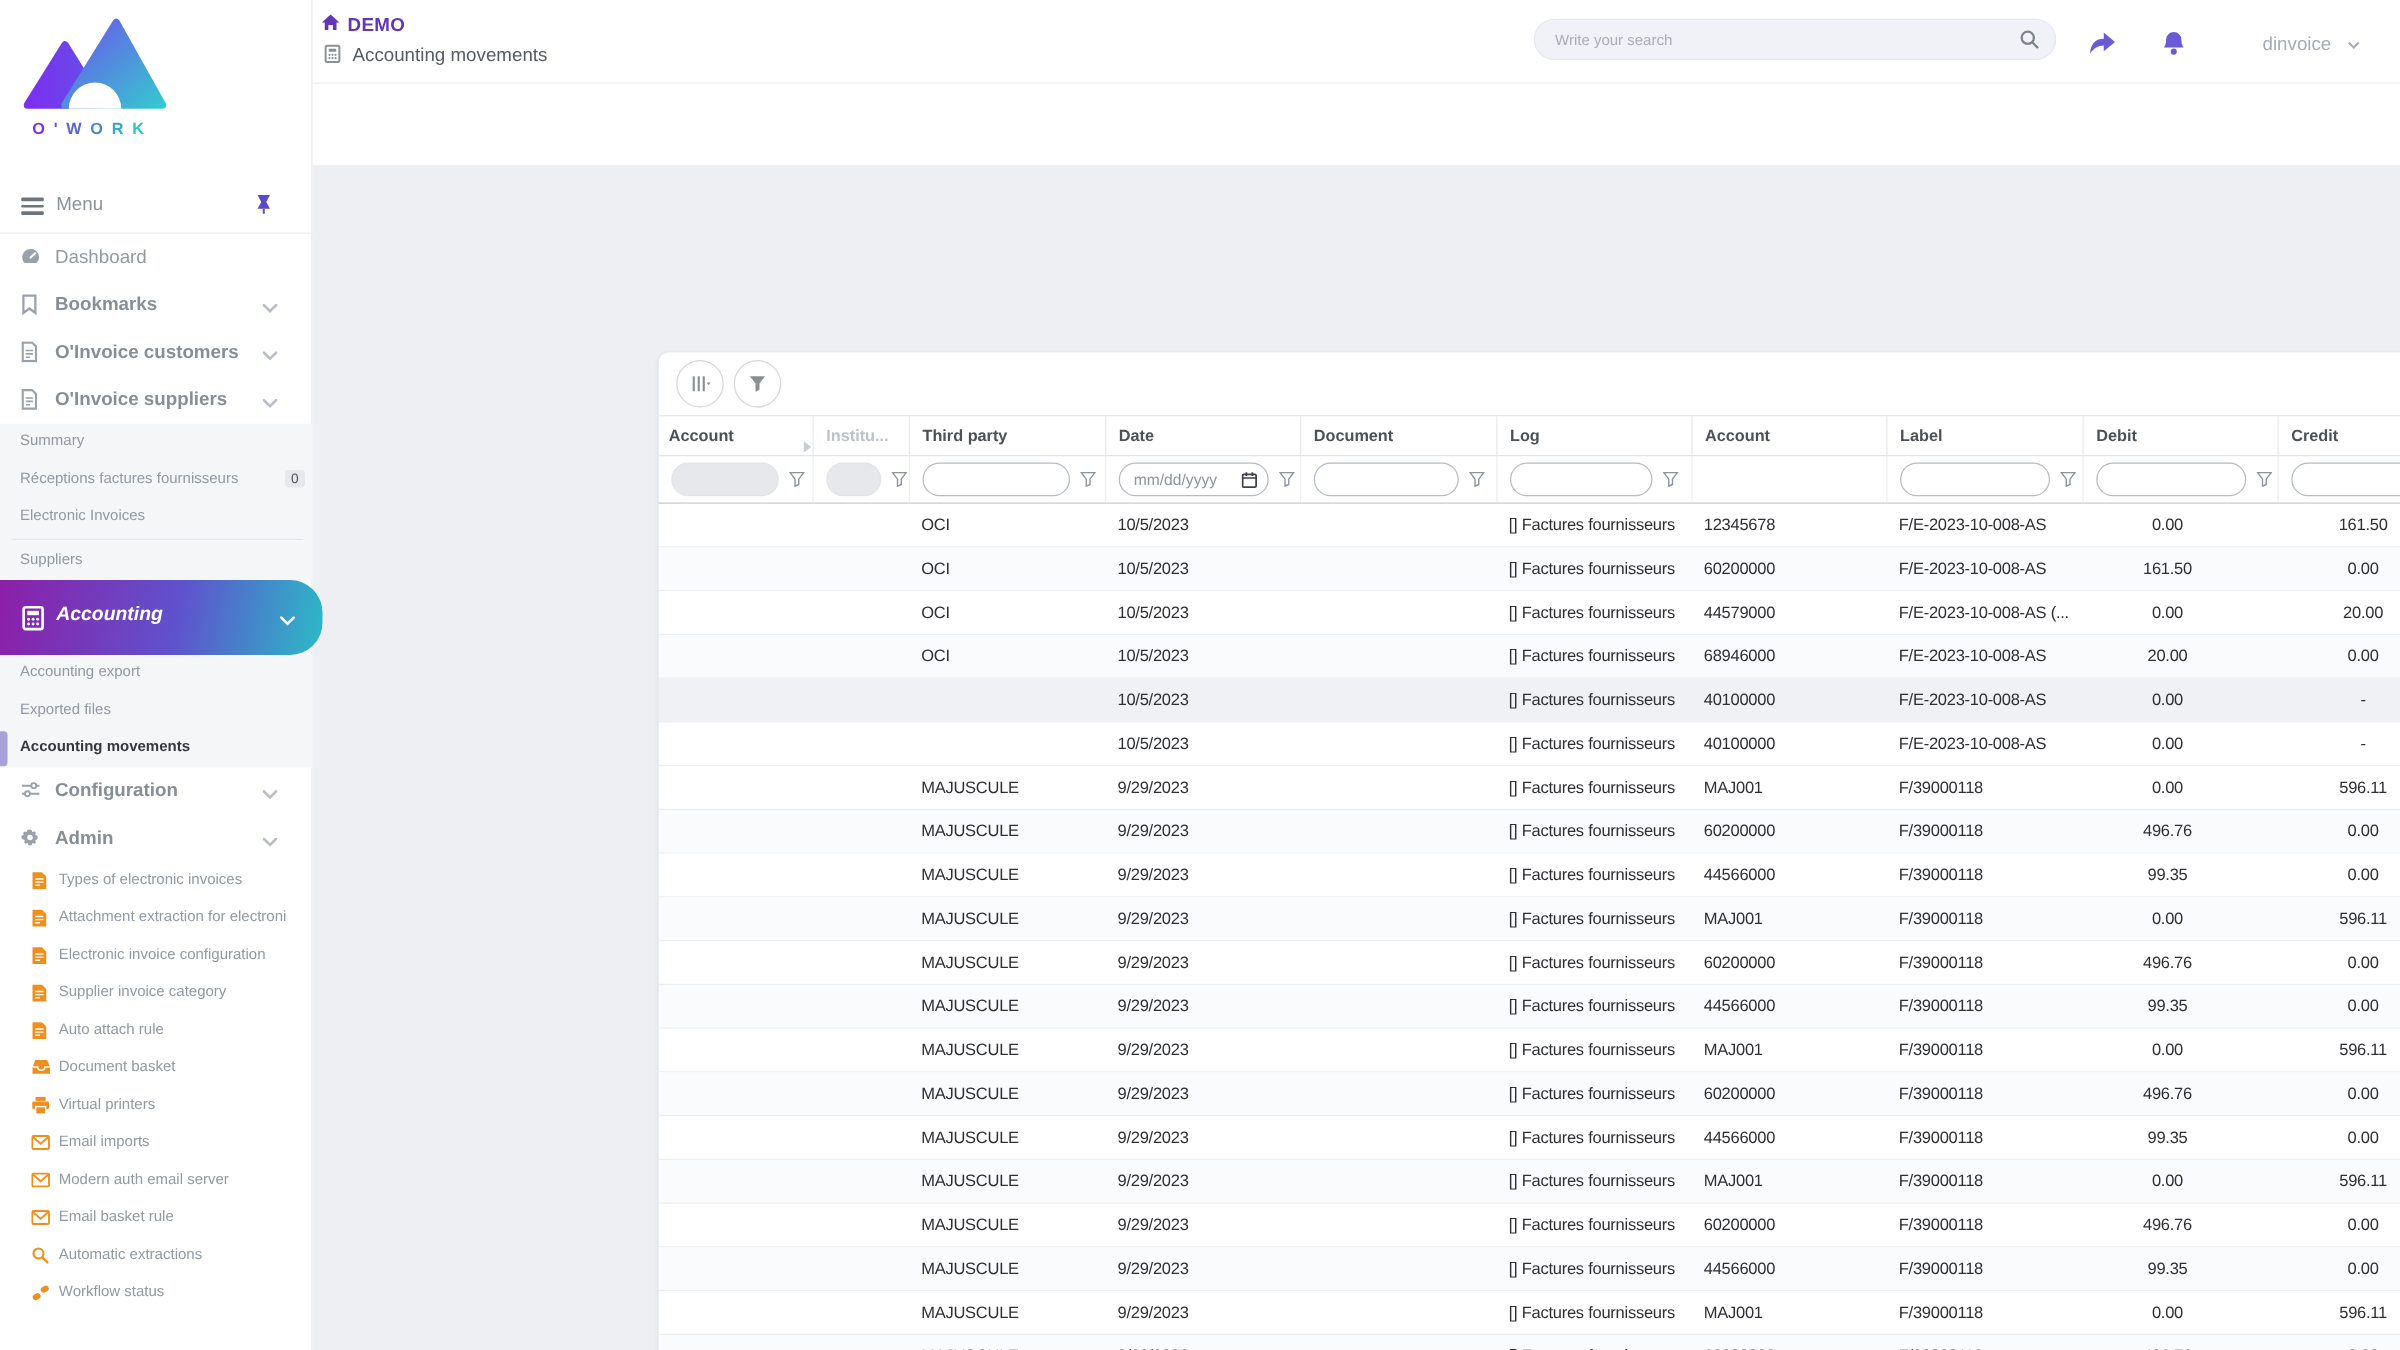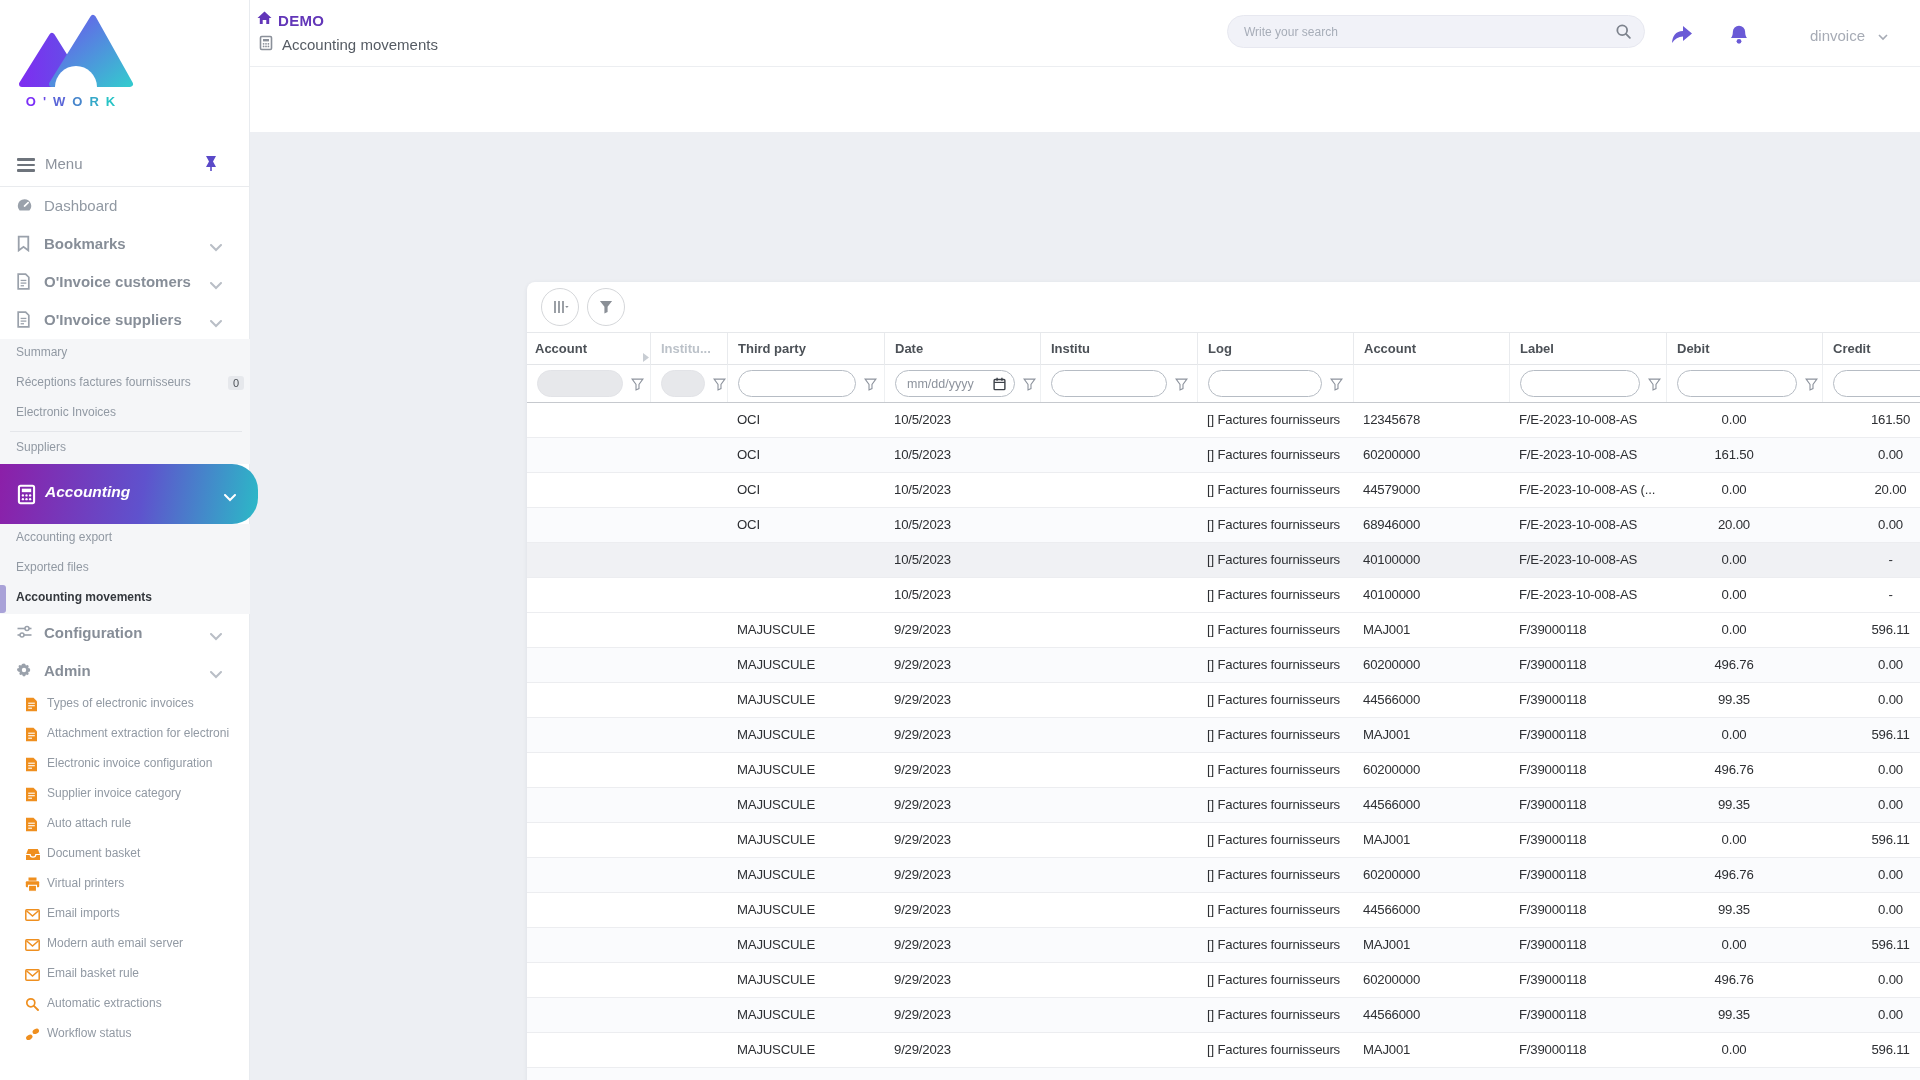--- a/index.html
+++ b/index.html
@@ -154,21 +154,21 @@
           </svg>
       </button>
 
       <div class="thead" id="thead">
           <div class="hc c0"><span>Account</span><span class="expander"><span><svg width="8" height="11" viewBox="0 0 8 11">
                   <path d="M1 1l6 4.5L1 10z" fill="currentColor"></path>
                 </svg></span></span></div>
           <div class="hc c1 muted"><span>Institu...</span></div>
           <div class="hc c2"><span>Third party</span></div>
           <div class="hc c3"><span>Date</span></div>
-          <div class="hc c4"><span>Institu</span></div>
+          <div class="hc c4"><span>Document</span></div>
           <div class="hc c5"><span>Log</span></div>
           <div class="hc c6"><span>Account</span></div>
           <div class="hc c7"><span>Label</span></div>
           <div class="hc c8"><span>Debit</span></div>
           <div class="hc c9"><span>Credit</span></div>
         </div>
       <div class="tfilters" id="tfilters">
           <div class="fc c0">
             <span class="pill disabled" style="width:86px"></span>
             <span class="funnel" style="left:104px"><span><svg width="13" height="13" viewBox="0 0 14 14">

